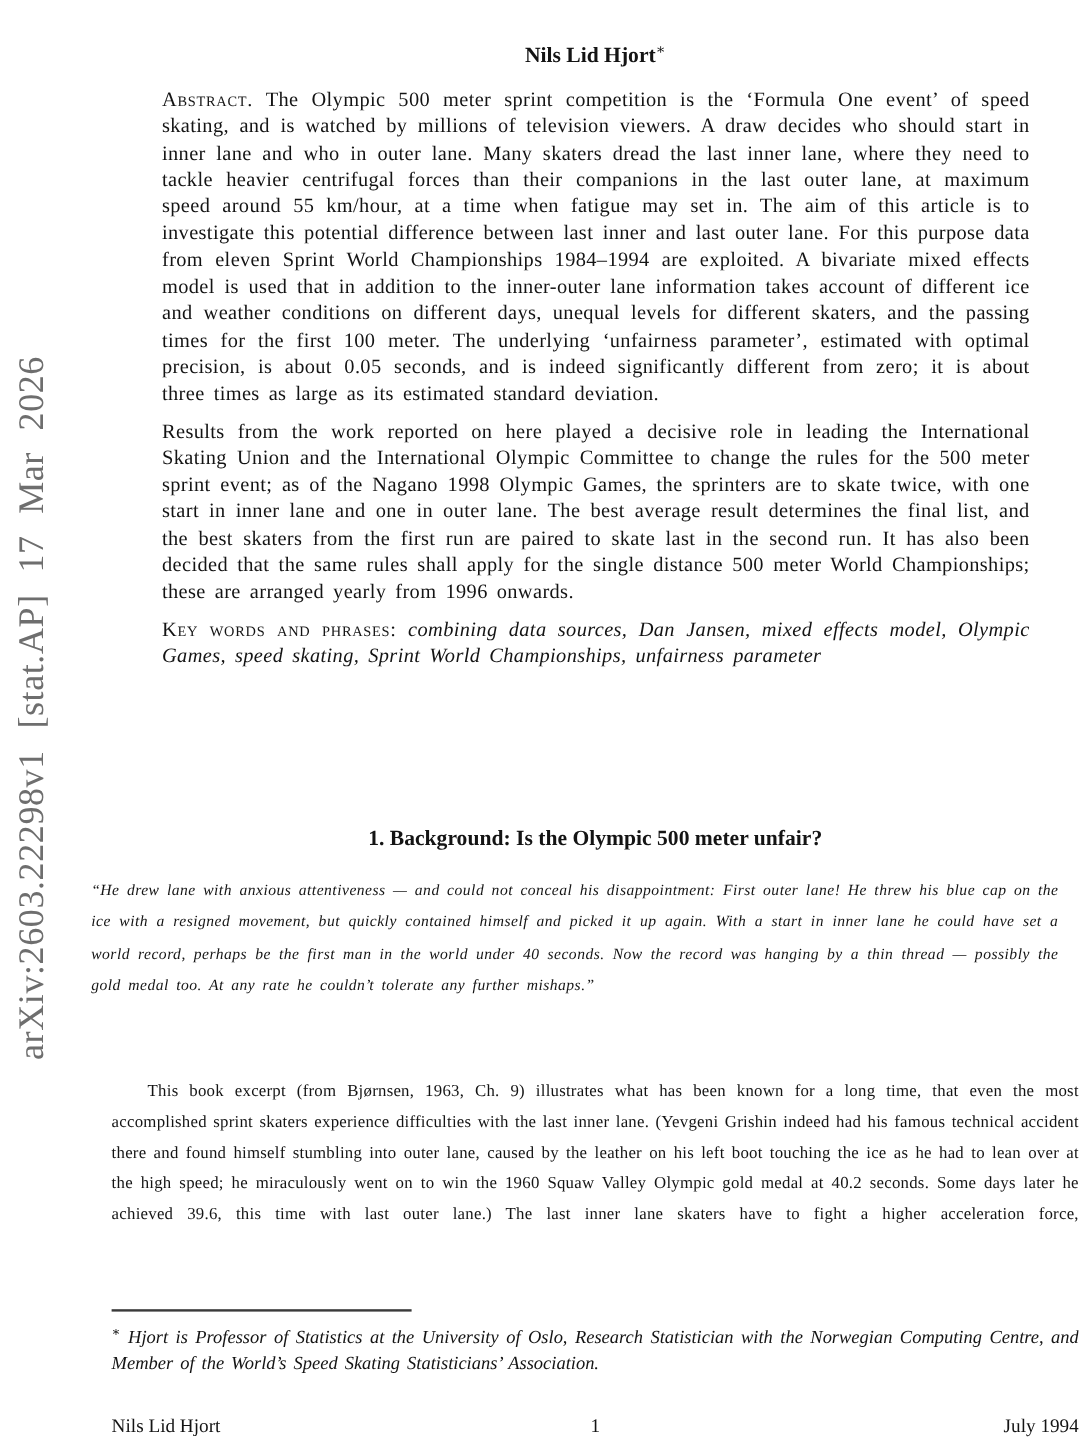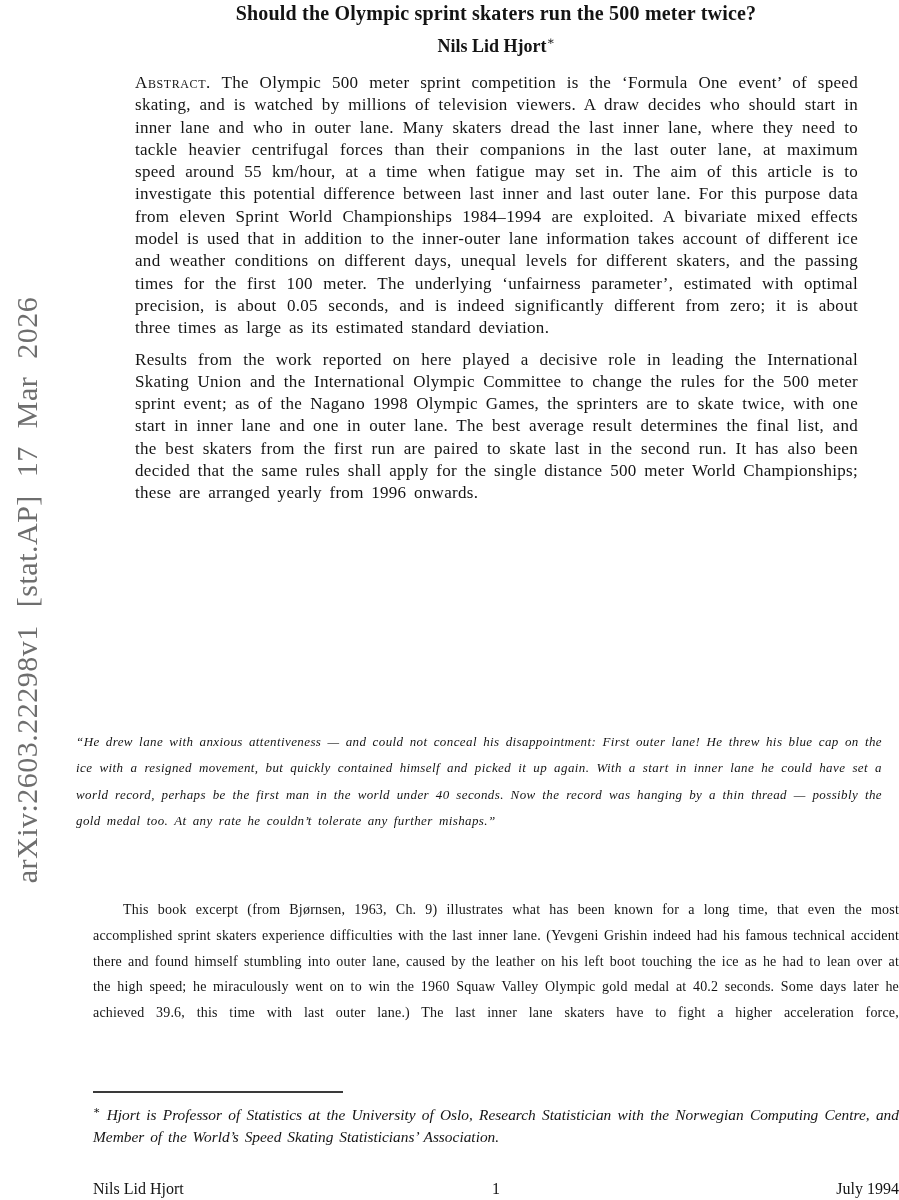--- a/index.html
+++ b/index.html
@@ -106,34 +106,38 @@
   .footer-center{ position: absolute; left: 0; width: 100%; text-align: center; }
   .footer-right { position: absolute; right: 0; }
 </style>
 </head>
 <body>
 
 <div class="page">
 
   <div class="watermark">arXiv:2603.22298v1 [stat.AP] 17 Mar 2026</div>
 
-  <h1 class="paper-title">Should the Olympic sprint skaters run the 500 meter twice?</h1>
 
   <div class="author-line">
     <span>Nils Lid Hjort</span><sup>∗</sup>
   </div>
 
   <div class="abstract">
     <p>
       <span class="sc">Abstract.</span>
       <span>The Olympic 500 meter sprint competition is the ‘Formula One event’ of speed skating, and is watched by millions of television viewers. A draw decides who should start in inner lane and who in outer lane. Many skaters dread the last inner lane, where they need to tackle heavier centrifugal forces than their companions in the last outer lane, at maximum speed around 55 km/hour, at a time when fatigue may set in. The aim of this article is to investigate this potential difference between last inner and last outer lane. For this purpose data from eleven Sprint World Championships 1984–1994 are exploited. A bivariate mixed effects model is used that in addition to the inner-outer lane information takes account of different ice and weather conditions on different days, unequal levels for different skaters, and the passing times for the first 100 meter. The underlying ‘unfairness parameter’, estimated with optimal precision, is about 0.05 seconds, and is indeed significantly different from zero; it is about three times as large as its estimated standard deviation.</span>
     </p>
     <p>Results from the work reported on here played a decisive role in leading the International Skating Union and the International Olympic Committee to change the rules for the 500 meter sprint event; as of the Nagano 1998 Olympic Games, the sprinters are to skate twice, with one start in inner lane and one in outer lane. The best average result determines the final list, and the best skaters from the first run are paired to skate last in the second run. It has also been decided that the same rules shall apply for the single distance 500 meter World Championships; these are arranged yearly from 1996 onwards.</p>
+    <p class="keywords">
+      <span class="sc">Key words and phrases:</span>
+      <em>combining data sources, Dan Jansen, mixed effects model, Olympic Games, speed skating, Sprint World Championships, unfairness parameter</em>
+    </p>
   </div>
 
+  <h2 class="section-heading">1. Background: Is the Olympic 500 meter unfair?</h2>
 
   <p class="quote">“He drew lane with anxious attentiveness — and could not conceal his disappointment: First outer lane! He threw his blue cap on the ice with a resigned movement, but quickly contained himself and picked it up again. With a start in inner lane he could have set a world record, perhaps be the first man in the world under 40 seconds. Now the record was hanging by a thin thread — possibly the gold medal too. At any rate he couldn’t tolerate any further mishaps.”</p>
 
   <p class="body-par">This book excerpt (from Bjørnsen, 1963, Ch. 9) illustrates what has been known for a long time, that even the most accomplished sprint skaters experience difficulties with the last inner lane. (Yevgeni Grishin indeed had his famous technical accident there and found himself stumbling into outer lane, caused by the leather on his left boot touching the ice as he had to lean over at the high speed; he miraculously went on to win the 1960 Squaw Valley Olympic gold medal at 40.2 seconds. Some days later he achieved 39.6, this time with last outer lane.) The last inner lane skaters have to fight a higher acceleration force,</p>
 
   <div class="footnote-rule"></div>
 
   <p class="footnote">
     <sup>∗</sup>
     <span>Hjort is Professor of Statistics at the University of Oslo, Research Statistician with the Norwegian Computing Centre, and Member of the World’s Speed Skating Statisticians’ Association.</span>

